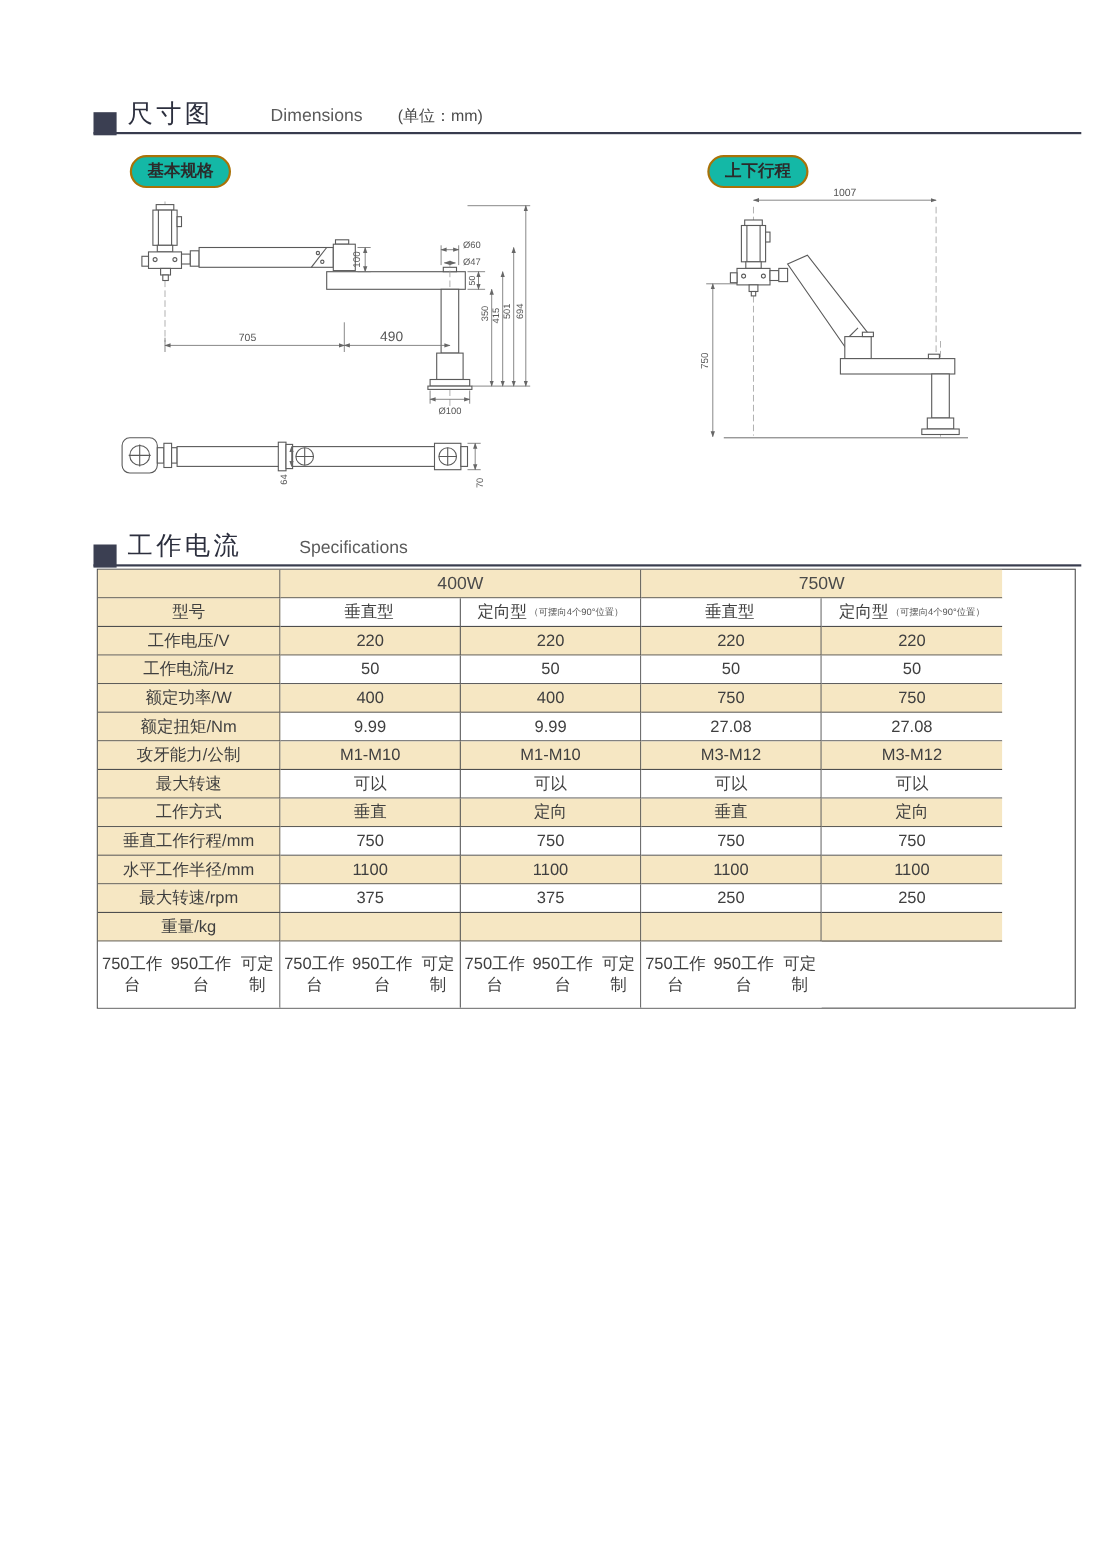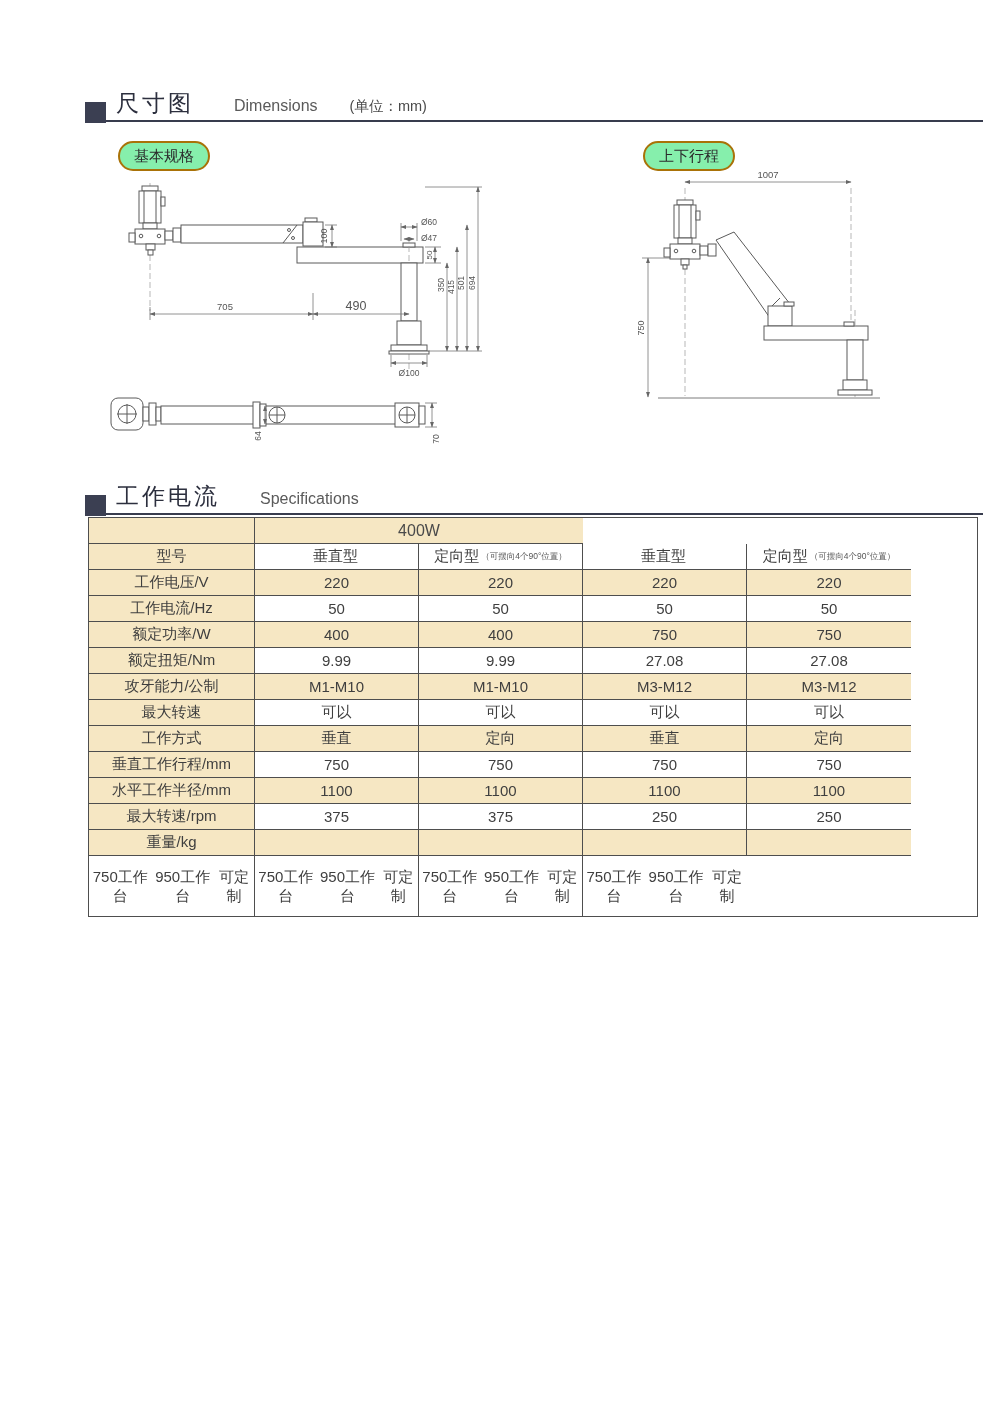--- a/index.html
+++ b/index.html
@@ -7,26 +7,26 @@
     width:1000px;height:1414px;position:relative;background:#ffffff;
     font-family:"Liberation Sans","DejaVu Sans",sans-serif;color:#3a3a3a;overflow:hidden;
   }
   
   .sec{
     position:absolute;left:85px;width:898px;display:flex;align-items:flex-end;
     border-bottom:2px solid #383c4e;padding-bottom:5px;
   }
   .sq{width:21px;height:21px;background:#3b3f52;margin-bottom:-8px;flex:0 0 auto}
   .sec .cn{font-size:23px;font-weight:normal;color:#2c2f3e;letter-spacing:3px;line-height:1;margin-left:10px}
-  .sec .en{font-size:16px;color:#5a5a5a;margin-left:40px;line-height:1.1}
+  .sec .en{font-size:16px;color:#5a5a5a;margin-left:52px;line-height:1.1}
   .sec .unit{font-size:14.5px;color:#4a4a4a;margin-left:32px;line-height:1.1}
   
   .badge{
-    position:absolute;background:#86efac;border:2px solid #a97208;border-radius:15px;
-    padding:3px 14px;font-size:15px;font-weight:normal;color:#2b2b2b;line-height:1.3;
+    position:absolute;background:#14b8a6;border:2px solid #a97208;border-radius:15px;
+    padding:3px 14px;font-size:15px;font-weight:bold;color:#2b2b2b;line-height:1.3;
   }
   
   .diagram{position:absolute}
   svg text{font-family:"Liberation Sans","DejaVu Sans",sans-serif;fill:#555}
   
   .spec{
     position:absolute;left:88px;top:517px;width:890px;box-sizing:border-box;
     border:1px solid #4e4e4e;font-size:15px;color:#3f3f3f;
   }
   .trow{display:grid;grid-template-columns:166px 164px 164px 164px 164px}
@@ -214,20 +214,21 @@
 <div class="sec" style="top:485px">
   <div class="sq"></div>
   <div class="cn">工作电流</div>
   <div class="en">Specifications</div>
 </div>
 
 <div class="spec">
   <div class="trow groups">
     <div class="tcell shaded"></div>
     <div class="tcell shaded">400W</div>
+    <div class="tcell shaded">750W</div>
   </div>
   <div class="trow">
     <div class="tcell shaded">型号</div>
     <div class="tcell">
       <span>垂直型</span>
         <span class="model-note"></span>
     </div>
     <div class="tcell">
       <span>定向型</span>
         <span class="model-note">（可摆向4个90°位置）</span>

